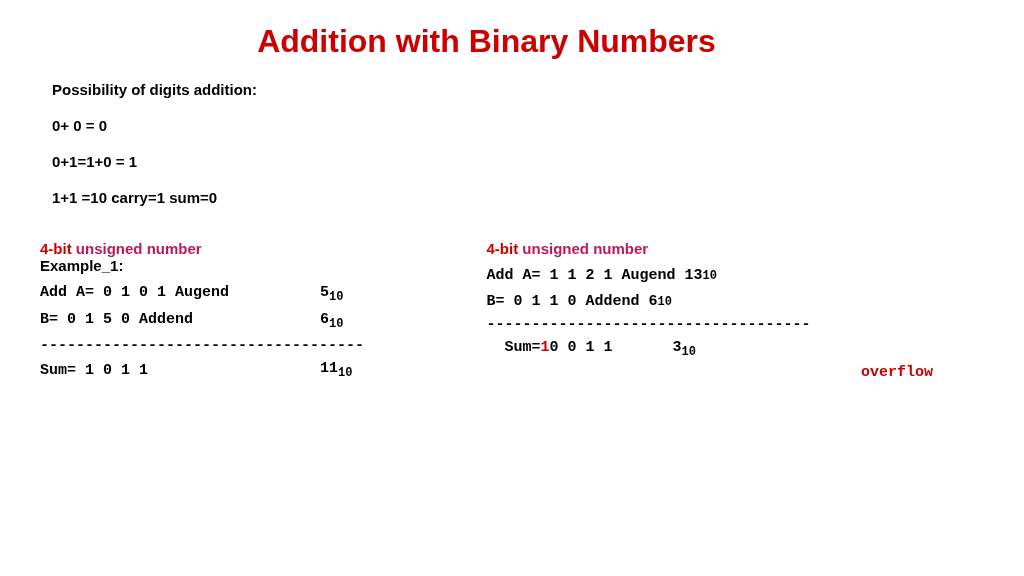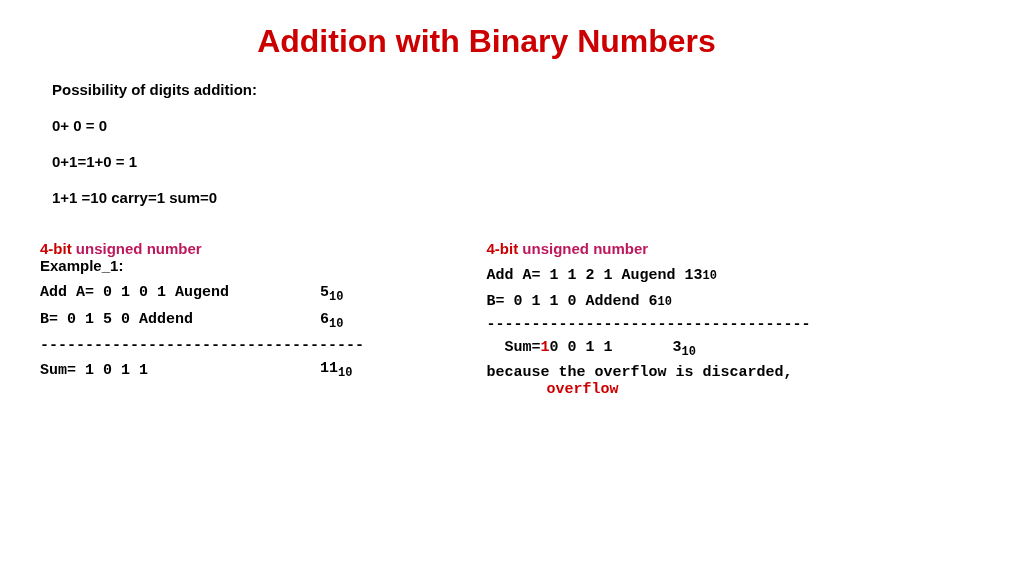--- a/index.html
+++ b/index.html
@@ -99,20 +99,21 @@
       margin-top: 2px;
     }
     .overflow-text {
       font-size: 15px;
       font-weight: bold;
       color: #000;
     }
     .overflow-word {
       color: #cc0000;
       font-weight: bold;
+      text-align: right;
     }
   </style>
 </head>
 <body>
 
 <div class="page">
 
   <div class="title">Addition with Binary Numbers</div>
 
   <div class="possibilities">
@@ -166,20 +167,19 @@
             <span class="sub-script">10</span>
         </div>
         <div style="font-family:'Courier New',Courier,monospace; font-size:15px; font-weight:bold; margin: 2px 0;">------------------------------------</div>
         <div class="sum-row" style="display:flex; align-items:flex-start;margin-left:18px;">
           <span>Sum= </span>
             <span class="overflow-red">1</span>
             <span> 0 0 1 1</span>
           <span style="margin-left: 60px;"><span>3</span><span class="sub-script">10</span></span>
         </div>
         <div class="overflow-section">
-          <div class="overflow-text">because the overflow is discarded,</div>
           <div class="overflow-word" style="margin-left:60px;">overflow</div>
         </div>
       </div>
     </div>
 
   </div>
 </div>
 
 </body></html>

